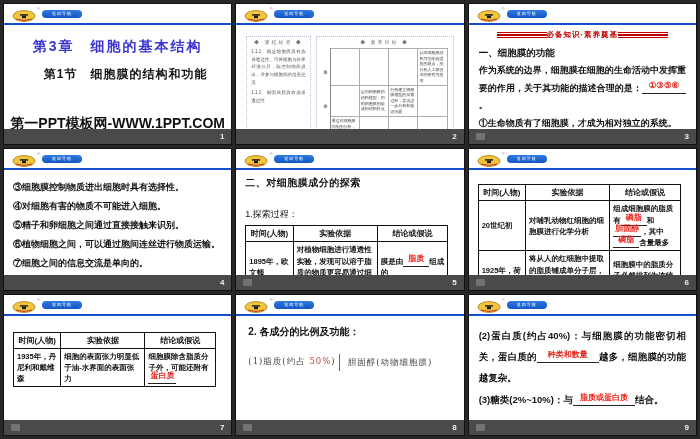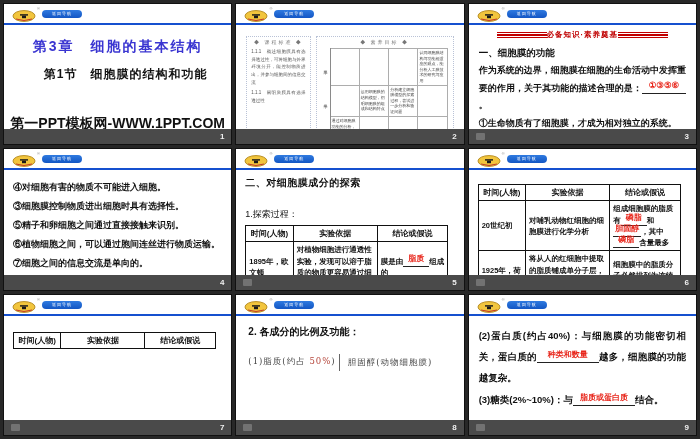--- a/index.html
+++ b/index.html
@@ -220,22 +220,22 @@
               <rect x="10" y="5.6" width="4" height="2.6" fill="#1a1a1a"></rect>
             </svg>
           <span class="reg">®</span>
         </div>
         <div class="badge">
             <span>返回导航</span>
           </div>
       </div>
       <div class="blueline"></div>
       <div class="s4-body">
+        <div class="s4-item">③细胞膜控制物质进出细胞时具有选择性。</div>
         <div class="s4-item">④对细胞有害的物质不可能进入细胞。</div>
-        <div class="s4-item">③细胞膜控制物质进出细胞时具有选择性。</div>
         <div class="s4-item">⑤精子和卵细胞之间通过直接接触来识别。</div>
         <div class="s4-item">⑥植物细胞之间，可以通过胞间连丝进行物质运输。</div>
         <div class="s4-item">⑦细胞之间的信息交流是单向的。</div>
         <div class="s4-item">⑧细胞分泌的化学物质，只会运输到靶细胞附近。</div>
       </div>
     </div>
     <div class="strip">
       <span class="wm hide"></span>
       <span class="pg">4</span>
     </div>
@@ -346,20 +346,25 @@
       </div>
       <div class="blueline"></div>
       <div class="s5-body">
         <table class="exp" style="margin-top:10px;">
           <tbody>
               <tr>
             <th class="c1">时间(人物)</th>
             <th class="c2">实验依据</th>
             <th class="c3">结论或假说</th>
           </tr>
+          <tr>
+            <td>1935年，丹尼利和戴维森</td>
+            <td>细胞的表面张力明显低于油-水界面的表面张力</td>
+            <td><span>细胞膜除含脂质分子外，可能还附有</span><span class="blank"><span class="ans">蛋白质</span></span></td>
+          </tr>
         </tbody>
           </table>
       </div>
     </div>
     <div class="strip">
       <span class="wm"></span>
       <span class="pg">7</span>
     </div>
   </div>
 

